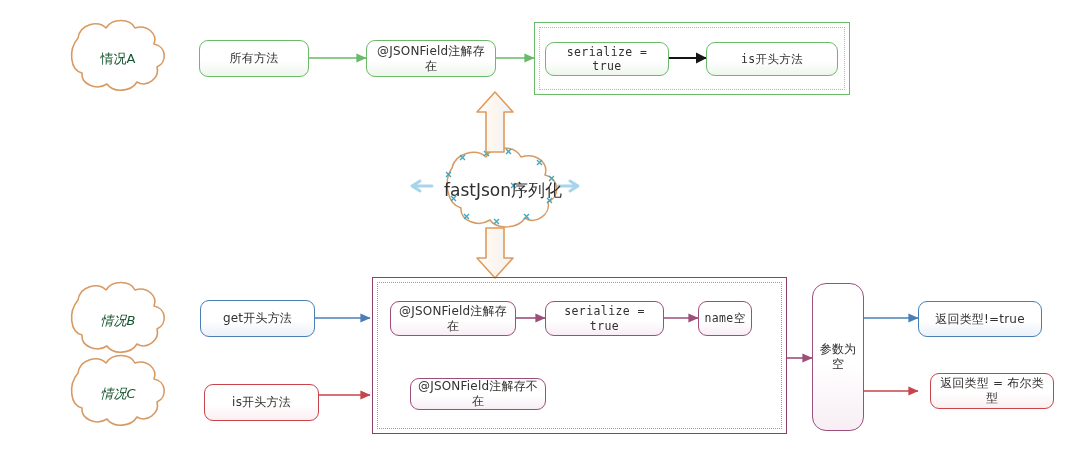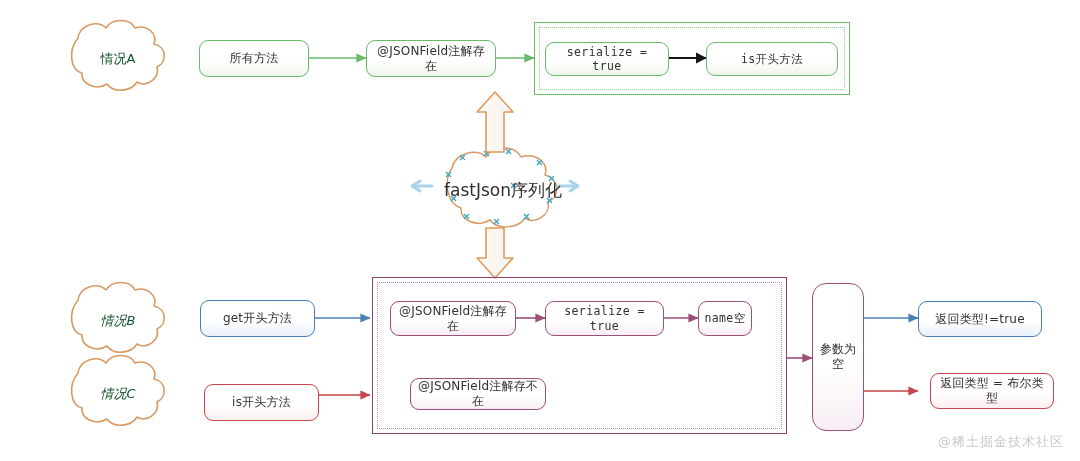--- a/index.html
+++ b/index.html
@@ -235,15 +235,14 @@
   <div class="node purple" style="left:390px; top:301px; width:126px; height:35px;">@JSONField注解存在</div>
   <div class="node purple mono" style="left:545px; top:301px; width:119px; height:35px;">serialize = true</div>
   <div class="node purple mono" style="left:698px; top:301px; width:54px; height:35px;">name空</div>
   <div class="node purple" style="left:410px; top:378px; width:136px; height:32px;">@JSONField注解存不在</div>
 
   <div class="node purple" style="left:812px; top:283px; width:52px; height:148px; border-radius:14px;">参数为空</div>
 
   <div class="node blue" style="left:918px; top:301px; width:124px; height:36px;">返回类型!=true</div>
   <div class="node red" style="left:918px; top:373px; width:124px; height:36px;margin-left:12px;">返回类型 = 布尔类型</div>
 
-  <div class="watermark">@稀土掘金技术社区</div>
 
 </div>
 
 </body></html>

